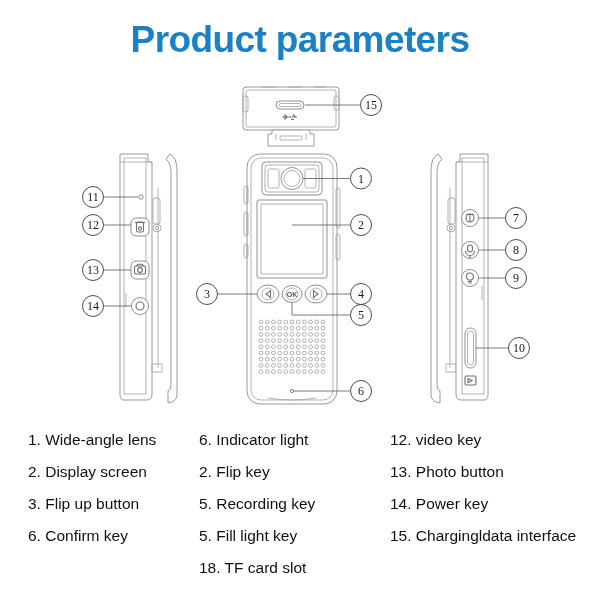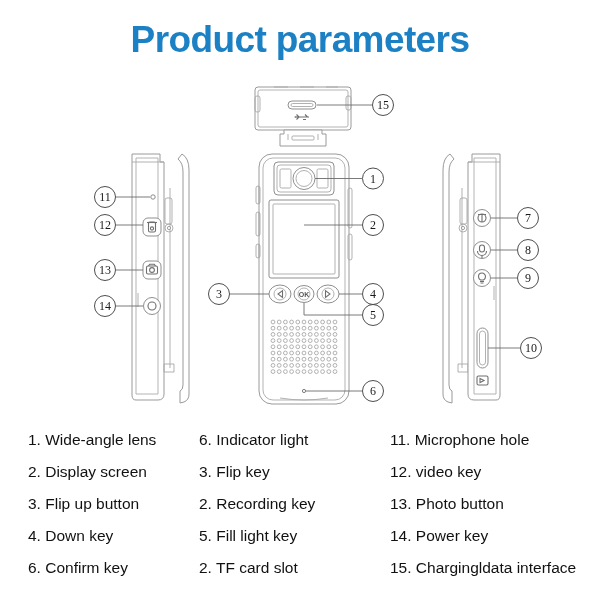--- a/index.html
+++ b/index.html
@@ -26,21 +26,21 @@
     font-size: 37px;
     font-weight: bold;
     letter-spacing: -0.6px;
     color: #1b80c4;
     line-height: 44px;
   }
 
   
   #diagram {
     position: absolute;
-    left: 12px;
+    left: 0;
     top: 78px;
     width: 512px;
     height: 340px;
   }
   #diagram svg {
     display: block;
   }
 
   
   #legend {
@@ -427,30 +427,28 @@
       <text class="cnum" x="519" y="274.3">10</text>
     </g>
   </svg>
 </div>
 
 <div id="legend">
   <div class="legend-col col-1">
     <span class="legend-item">1. Wide-angle lens</span>
     <span class="legend-item">2. Display screen</span>
     <span class="legend-item">3. Flip up button</span>
-    <span class="legend-item">4. Down key</span>
     <span class="legend-item">6. Confirm key</span>
   </div>
   <div class="legend-col col-2">
     <span class="legend-item">6. Indicator light</span>
-    <span class="legend-item">3. Flip key</span>
-    <span class="legend-item">2. Recording key</span>
+    <span class="legend-item">2. Flip key</span>
+    <span class="legend-item">5. Recording key</span>
     <span class="legend-item">5. Fill light key</span>
-    <span class="legend-item">2. TF card slot</span>
+    <span class="legend-item">18. TF card slot</span>
   </div>
   <div class="legend-col col-3">
-    <span class="legend-item">11. Microphone hole</span>
     <span class="legend-item">12. video key</span>
     <span class="legend-item">13. Photo button</span>
     <span class="legend-item">14. Power key</span>
     <span class="legend-item">15. Chargingldata interface</span>
   </div>
 </div>
 
 </body></html>

